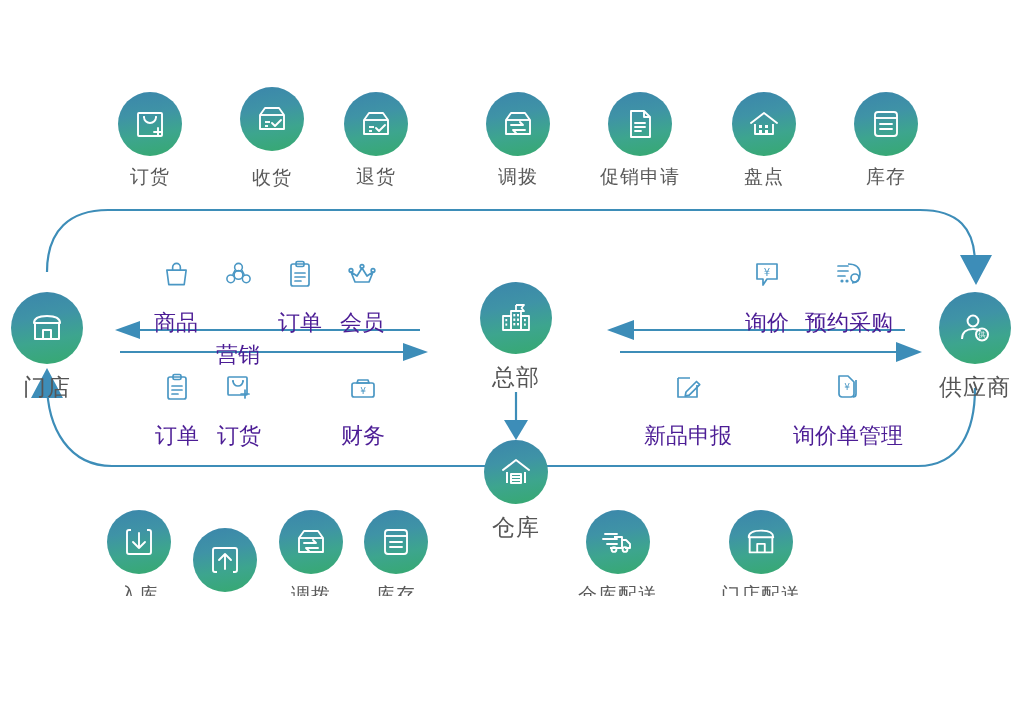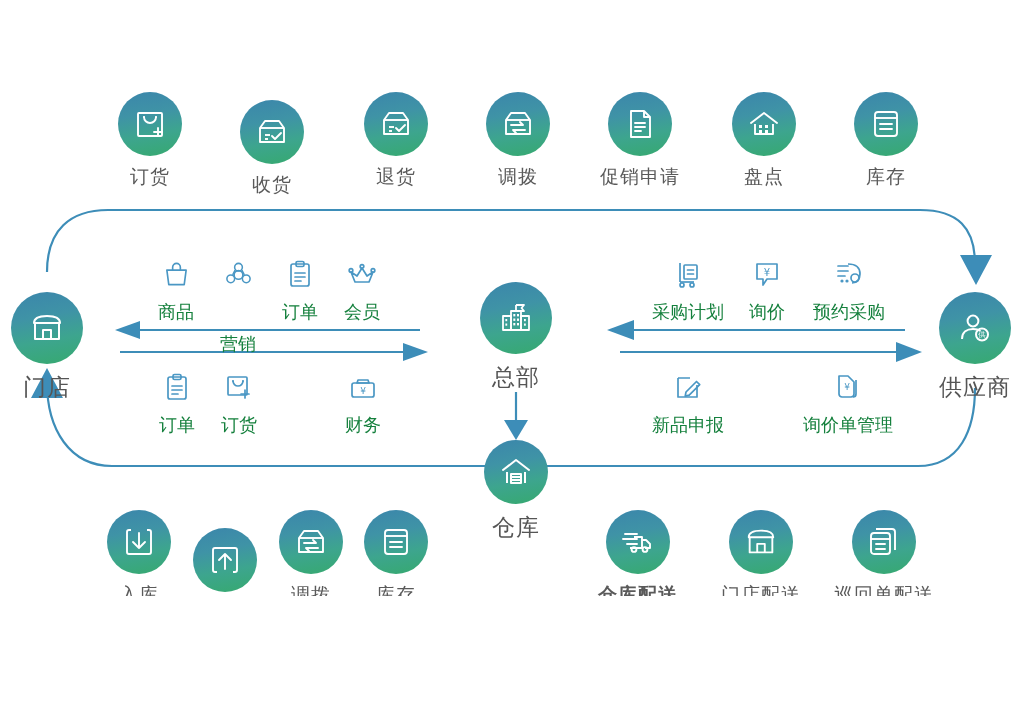--- a/index.html
+++ b/index.html
@@ -53,23 +53,23 @@
     flex-direction:column;
     align-items:center;
     width:110px;
     margin-left:-55px;
   }
   .lineitem .glyph{
     height:32px;
     display:flex;align-items:flex-end;justify-content:center;
   }
   .lineitem .lbl{
-    margin-top:12px;
-    font-size:18px;
-    color:#15803d;
+    margin-top:20px;
+    font-size:22px;
+    color:#4c1d95;
     white-space:nowrap;
   }
   
   .rowlabel{white-space:nowrap;}
 </style>
 </head>
 <body>
 
 <div id="stage">
 
@@ -105,34 +105,34 @@
         <path d="M11 10 a6 6 0 0 0 12 0" stroke-linecap="round"></path>
         <circle cx="11" cy="10" r="0.9" fill="#fff" stroke="none"></circle>
         <circle cx="23" cy="10" r="0.9" fill="#fff" stroke="none"></circle>
         <path d="M25 21v8M21 25h8" stroke-linecap="round"></path>
         <circle cx="25" cy="25" r="5.6" stroke="#fff" fill="none" stroke-width="0"></circle>
       </svg>
     </div>
     <div class="caption rowlabel">订货</div>
   </div>
 
-  <div class="node" style="left:272px;top:100px;">
+  <div class="node" style="left:272px;top:87px;gap:6px;">
     <div class="disc">
       <svg width="34" height="34" viewBox="0 0 34 34" fill="none" stroke="#fff" stroke-width="1.9" stroke-linejoin="round">
         <path d="M5 13 L10 6 H24 L29 13 V27 H5 Z"></path>
         <path d="M5 13 H29"></path>
         <path d="M10 20 h5"></path>
         <path d="M10 24 h3"></path>
         <path d="M17 21 l3 3 l6 -6" stroke-linecap="round"></path>
       </svg>
     </div>
     <div class="caption rowlabel">收货</div>
   </div>
 
-  <div class="node" style="left:396px;top:92px;text-align:right;">
+  <div class="node" style="left:376px;top:92px;text-align:right;">
     <div class="disc">
       <svg width="34" height="34" viewBox="0 0 34 34" fill="none" stroke="#fff" stroke-width="1.9" stroke-linejoin="round">
         <path d="M5 13 L10 6 H24 L29 13 V27 H5 Z"></path>
         <path d="M5 13 H29"></path>
         <path d="M10 20 h5"></path>
         <path d="M10 24 h3"></path>
         <path d="M17 21 l3 3 l6 -6" stroke-linecap="round"></path>
       </svg>
     </div>
     <div class="caption rowlabel">退货</div>
@@ -320,33 +320,20 @@
     <div class="glyph">
       <svg width="28" height="26" viewBox="0 0 28 26" fill="none" stroke="#4a97c4" stroke-width="1.7" stroke-linejoin="round">
         <path d="M9 5 h10 l1 3 h-12 z"></path>
         <rect x="3" y="8" width="22" height="14" rx="2"></rect>
         <text x="14" y="18.5" font-size="9" fill="#4a97c4" stroke="none" text-anchor="middle" font-family="'DejaVu Sans',sans-serif">¥</text>
       </svg>
     </div>
     <div class="lbl">财务</div>
   </div>
 
-  <div class="lineitem" style="left:688px;top:256px;">
-    <div class="glyph">
-      <svg width="28" height="28" viewBox="0 0 28 28" fill="none" stroke="#4a97c4" stroke-width="1.7" stroke-linejoin="round">
-        <path d="M6 3 V22"></path>
-        <path d="M6 22 h14"></path>
-        <circle cx="8" cy="25" r="2"></circle>
-        <circle cx="18" cy="25" r="2"></circle>
-        <rect x="10" y="5" width="13" height="14" rx="1"></rect>
-        <path d="M13.5 10 h6M13.5 14 h6" stroke-linecap="round"></path>
-      </svg>
-    </div>
-    <div class="lbl">采购计划</div>
-  </div>
 
   <div class="lineitem" style="left:767px;top:256px;">
     <div class="glyph">
       <svg width="26" height="28" viewBox="0 0 26 28" fill="none" stroke="#4a97c4" stroke-width="1.7" stroke-linejoin="round">
         <path d="M3 4 H23 V19 H13 L9 25 V19 H3 Z"></path>
         <text x="13" y="15.5" font-size="10" fill="#4a97c4" stroke="none" text-anchor="middle" font-family="'DejaVu Sans',sans-serif">¥</text>
       </svg>
     </div>
     <div class="lbl">询价</div>
   </div>
@@ -421,21 +408,21 @@
     <div class="disc">
       <svg width="34" height="34" viewBox="0 0 34 34" fill="none" stroke="#fff" stroke-width="1.9" stroke-linejoin="round">
         <rect x="6" y="5" width="22" height="24" rx="3"></rect>
         <path d="M6 11 H28"></path>
         <path d="M11 17 h12M11 22 h12" stroke-linecap="round"></path>
       </svg>
     </div>
     <div class="caption rowlabel">库存</div>
   </div>
 
-  <div class="node" style="left:638px;top:510px;font-weight:bold;">
+  <div class="node" style="left:618px;top:510px;">
     <div class="disc">
       <svg width="34" height="34" viewBox="0 0 34 34" fill="none" stroke="#fff" stroke-width="1.9" stroke-linejoin="round">
         <path d="M4 9 h12M2 14 h14M6 19 h10" stroke-linecap="round"></path>
         <path d="M13 12 h8 v11 H9"></path>
         <path d="M21 15 h4 l4 4 v4 h-5"></path>
         <circle cx="13" cy="24.5" r="2.4"></circle>
         <circle cx="24" cy="24.5" r="2.4"></circle>
       </svg>
     </div>
     <div class="caption rowlabel">仓库配送</div>
@@ -445,25 +432,14 @@
     <div class="disc">
       <svg width="34" height="34" viewBox="0 0 36 36" fill="none" stroke="#fff" stroke-width="2" stroke-linejoin="round">
         <path d="M5 13 C5 9 9 6 18 6 C27 6 31 9 31 13 Z"></path>
         <path d="M6 13 V29 H30 V13"></path>
         <path d="M14 29 V20 H22 V29"></path>
       </svg>
     </div>
     <div class="caption rowlabel">门店配送</div>
   </div>
 
-  <div class="node" style="left:884px;top:510px;">
-    <div class="disc">
-      <svg width="34" height="34" viewBox="0 0 34 34" fill="none" stroke="#fff" stroke-width="1.9" stroke-linejoin="round">
-        <rect x="4" y="8" width="19" height="21" rx="3"></rect>
-        <path d="M9 4 h16 a3 3 0 0 1 3 3 v18"></path>
-        <path d="M4 14 H23"></path>
-        <path d="M9 19 h9M9 24 h9" stroke-linecap="round"></path>
-      </svg>
-    </div>
-    <div class="caption rowlabel">巡回单配送</div>
-  </div>
 
 </div>
 
 </body></html>

